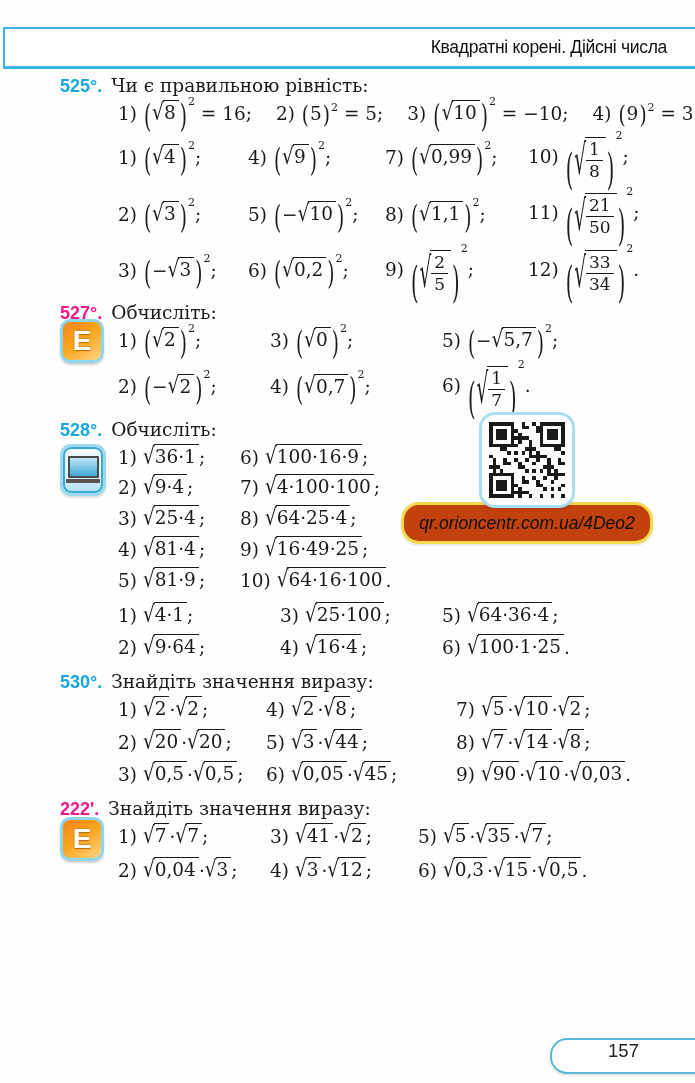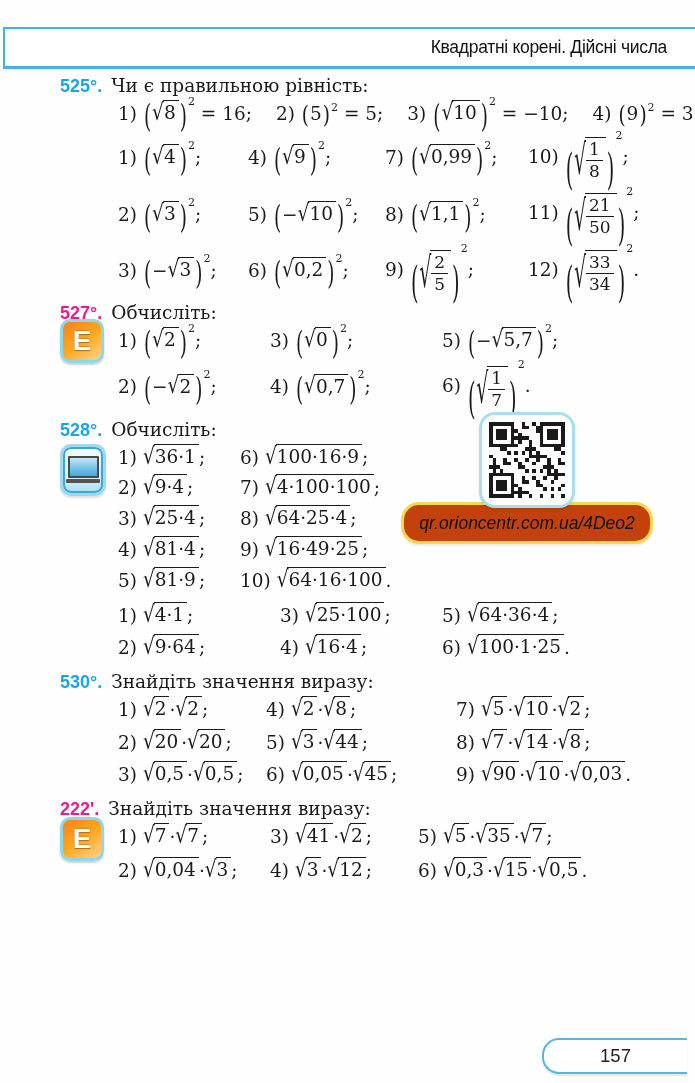--- a/index.html
+++ b/index.html
@@ -59,23 +59,23 @@
   .pc-base{width:34px;height:4px;background:#5a5250;border-radius:1px;margin-top:1px;}
   
   .qr-wrap{position:absolute;right:12px;top:-6px;width:252px;text-align:center;}
   .qr-box{position:relative;z-index:2;display:inline-block;background:#fff;padding:7px;
           border:3px solid var(--qr_border);border-radius:16px;box-shadow:0 2px 3px rgba(0,0,0,.08);}
   .qr-box svg{display:block;}
   .qr-link{position:relative;z-index:1;margin-top:-10px;background:#c2410c;border:3px solid var(--link_border);
           border-radius:18px;padding:8px 6px 7px;box-shadow:0 2px 2px rgba(0,0,0,.08);}
   .qr-link-text{font-family:"Liberation Sans",sans-serif;font-style:italic;font-size:17.5px;color:#111;}
   
-  .pagenum{position:absolute;right:8px;bottom:9px;width:143px;height:32px;background:#fff;
+  .pagenum{position:absolute;right:0;bottom:9px;width:143px;height:32px;background:#fff;
           border:2px solid var(--page_border);border-right:none;border-radius:17px 0 0 17px;
-          display:flex;align-items:center;justify-content:center;box-shadow:0 2px 2px rgba(0,0,0,.1);}
+          display:flex;align-items:flex-start;justify-content:center;box-shadow:0 2px 2px rgba(0,0,0,.1);}
   .pagenum-text{font-family:"Liberation Sans",sans-serif;font-size:18.5px;color:#222;}
 </style>
 </head>
 <body>
 
 <div class="page">
 
   <div class="header">
     <span class="header-title">Квадратні корені. Дійсні числа</span>
   </div>

